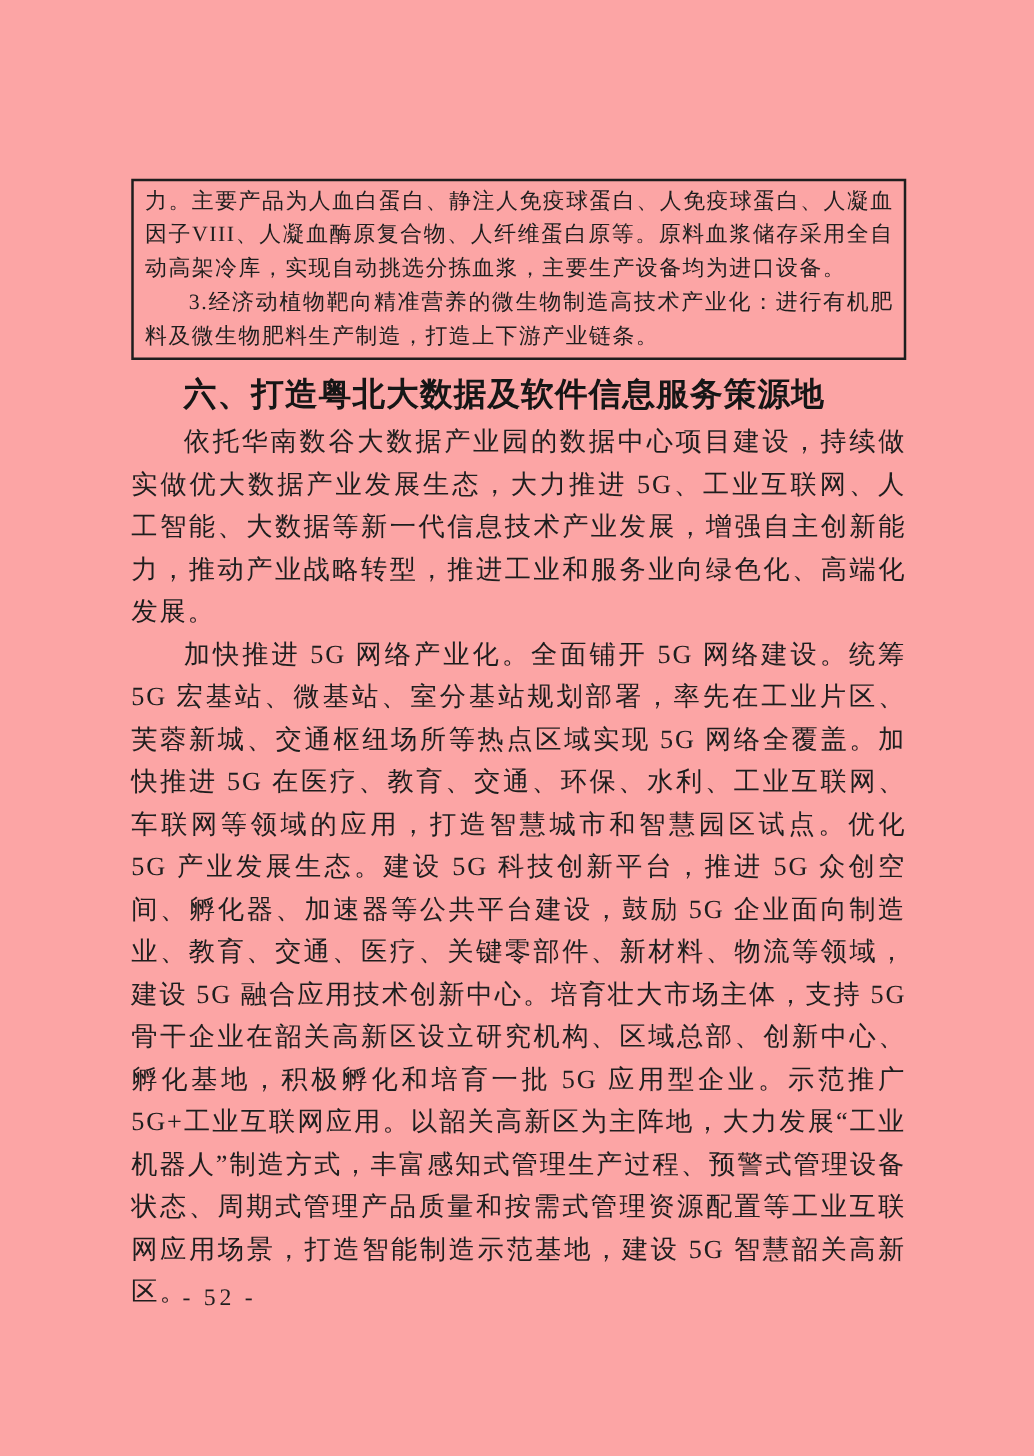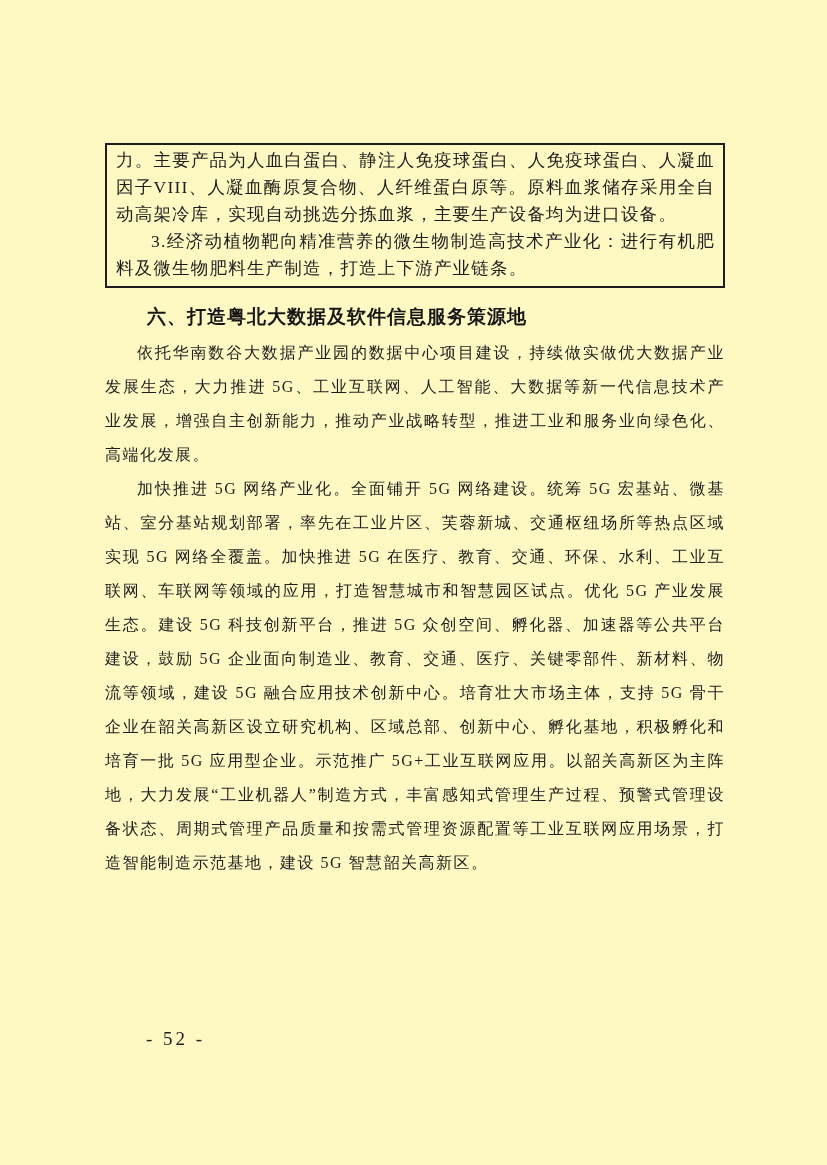--- a/index.html
+++ b/index.html
@@ -4,21 +4,21 @@
 <style>
   html, body {
     margin: 0;
     padding: 0;
     background: #ffffff;
   }
   .page {
     position: relative;
     width: 827px;
     height: 1165px;
-    background: #fef9c3;
+    background: #fca5a5;
     color: #1e1e1e;
     font-family: "Liberation Serif", "DejaVu Serif", serif;
     overflow: hidden;
   }
   .content {
     position: absolute;
     left: 105px;
     top: 143px;
     width: 620px;
   }
@@ -35,30 +35,30 @@
   .notice-box p {
     margin: 0;
   }
   .notice-box p.indented {
     text-indent: 2em;
     font-family: Liberation Serif, serif;
   }
   .section-heading {
     margin: 10px 0 0 0;
     padding-left: 42px;
-    font-family: Liberation Sans, sans-serif;
+    font-family: Liberation Mono, monospace;
     font-weight: bold;
-    font-size: 19px;
+    font-size: 26px;
     line-height: 38px;
     letter-spacing: 1px;
     color: #161616;
   }
   .body-paragraph {
     margin: 0;
-    font-size: 16px;
+    font-size: 21px;
     line-height: 34px;
     letter-spacing: 1.5px;
     text-align: justify;
     text-indent: 2em;
     color: #1e1e1e;
   }
   .page-number {
     position: absolute;
     left: 146px;
     top: 1028px;

